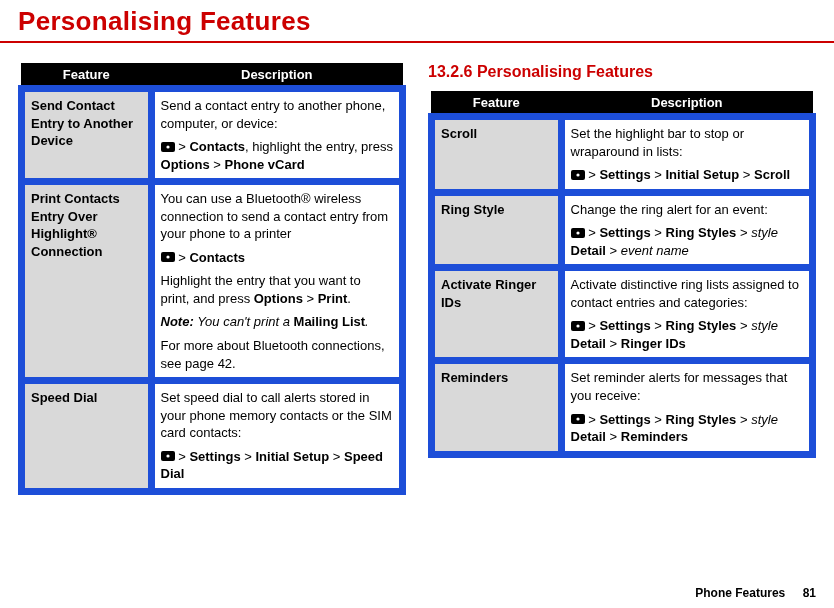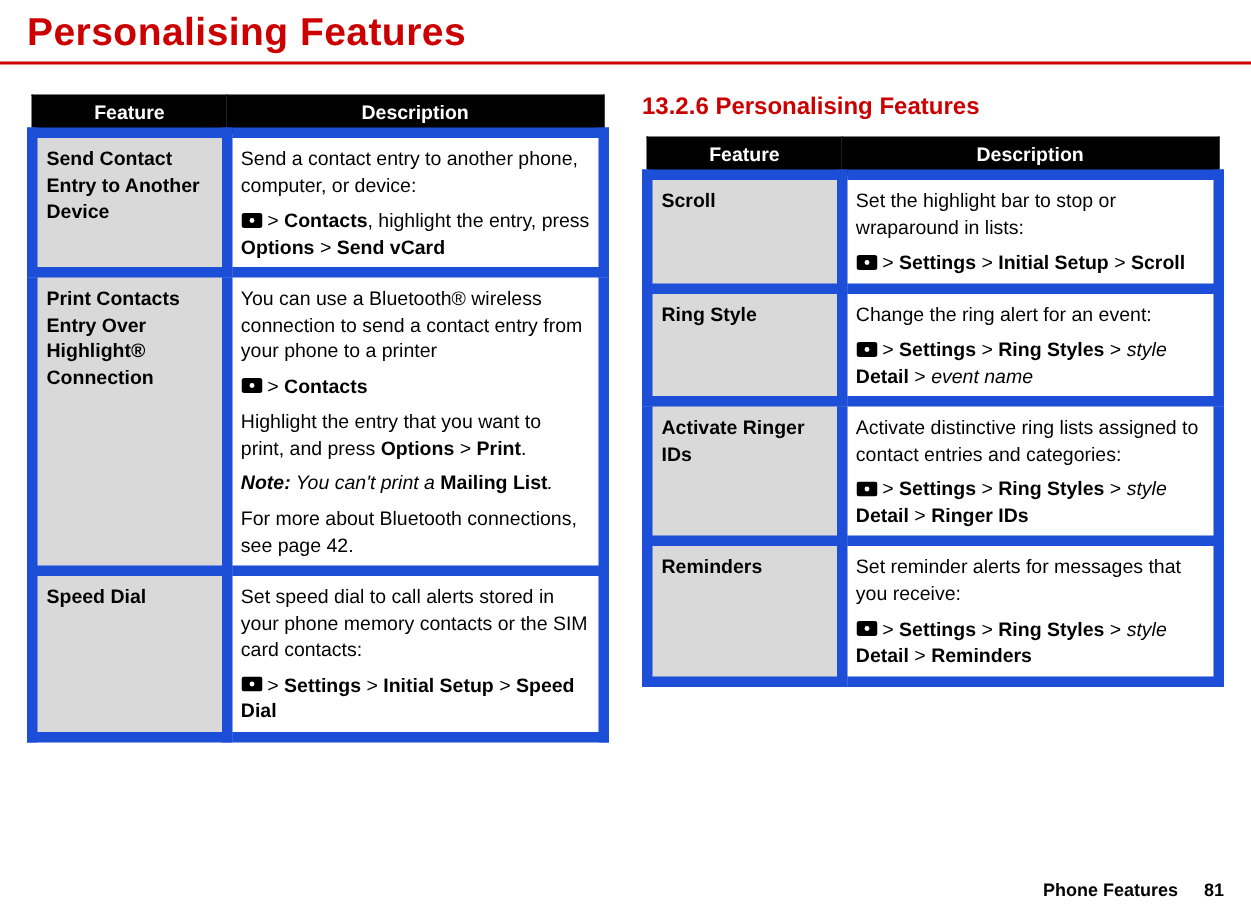--- a/index.html
+++ b/index.html
@@ -110,21 +110,21 @@
 
       <tr>
         <td class="fname">Send Contact Entry to Another Device</td>
         <td>
           <div class="para">Send a contact entry to another phone, computer, or device:</div>
           <div class="para">
             <svg class="keyicon" width="14" height="10">
                   <rect x="0" y="0" width="14" height="10" rx="2" fill="#000"></rect>
                   <circle cx="7" cy="5" r="1.6" fill="#fff"></circle>
                 </svg>
-            <span> &gt; </span><span class="menutext">Contacts</span><span>, highlight the entry, press </span><span class="menutext">Options</span><span> &gt; </span><span class="menutext">Send vCard</span>
+            <span> &gt; </span><span class="menutext">Contacts</span><span>, highlight the entry, press </span><span class="menutext">Options</span><span> &gt; </span><span class="menutext">Phone vCard</span>
           </div>
         </td>
       </tr>
 
       <tr>
         <td class="fname">Print Contacts Entry Over Highlight® Connection</td>
         <td>
           <div class="para">You can use a Bluetooth® wireless connection to send a contact entry from your phone to a printer</div>
           <div class="para">
             <svg class="keyicon" width="14" height="10">

